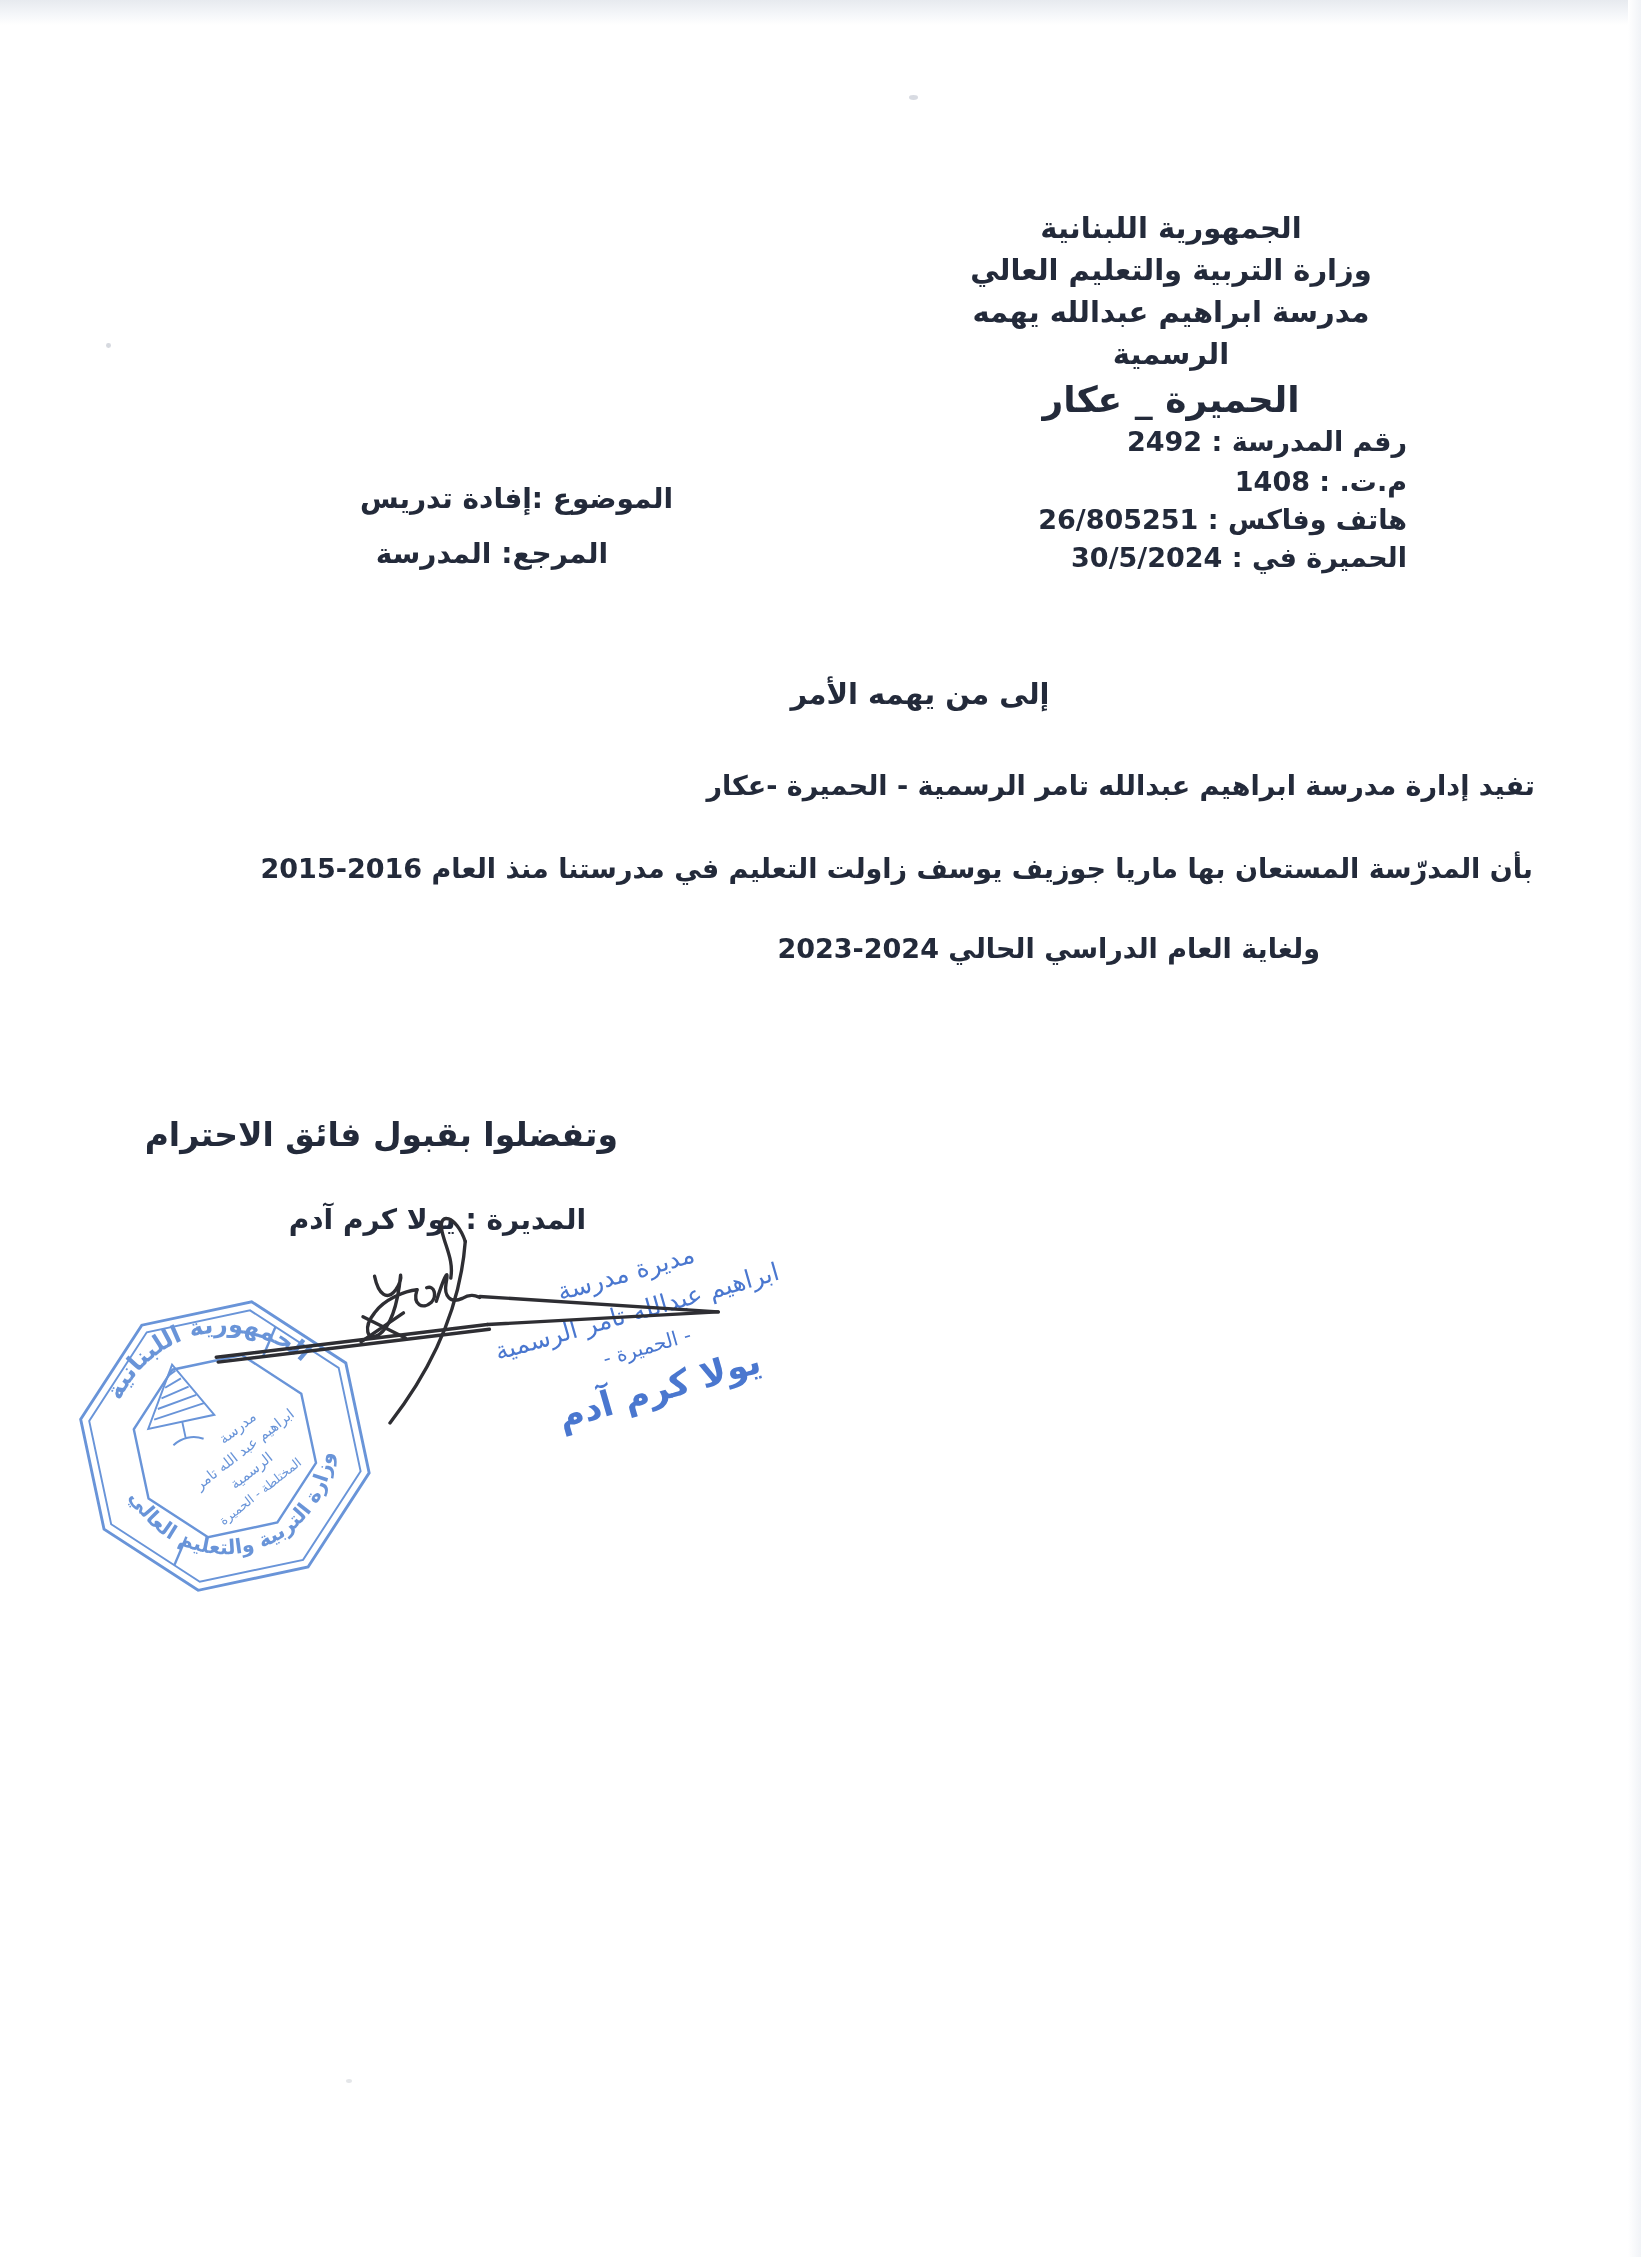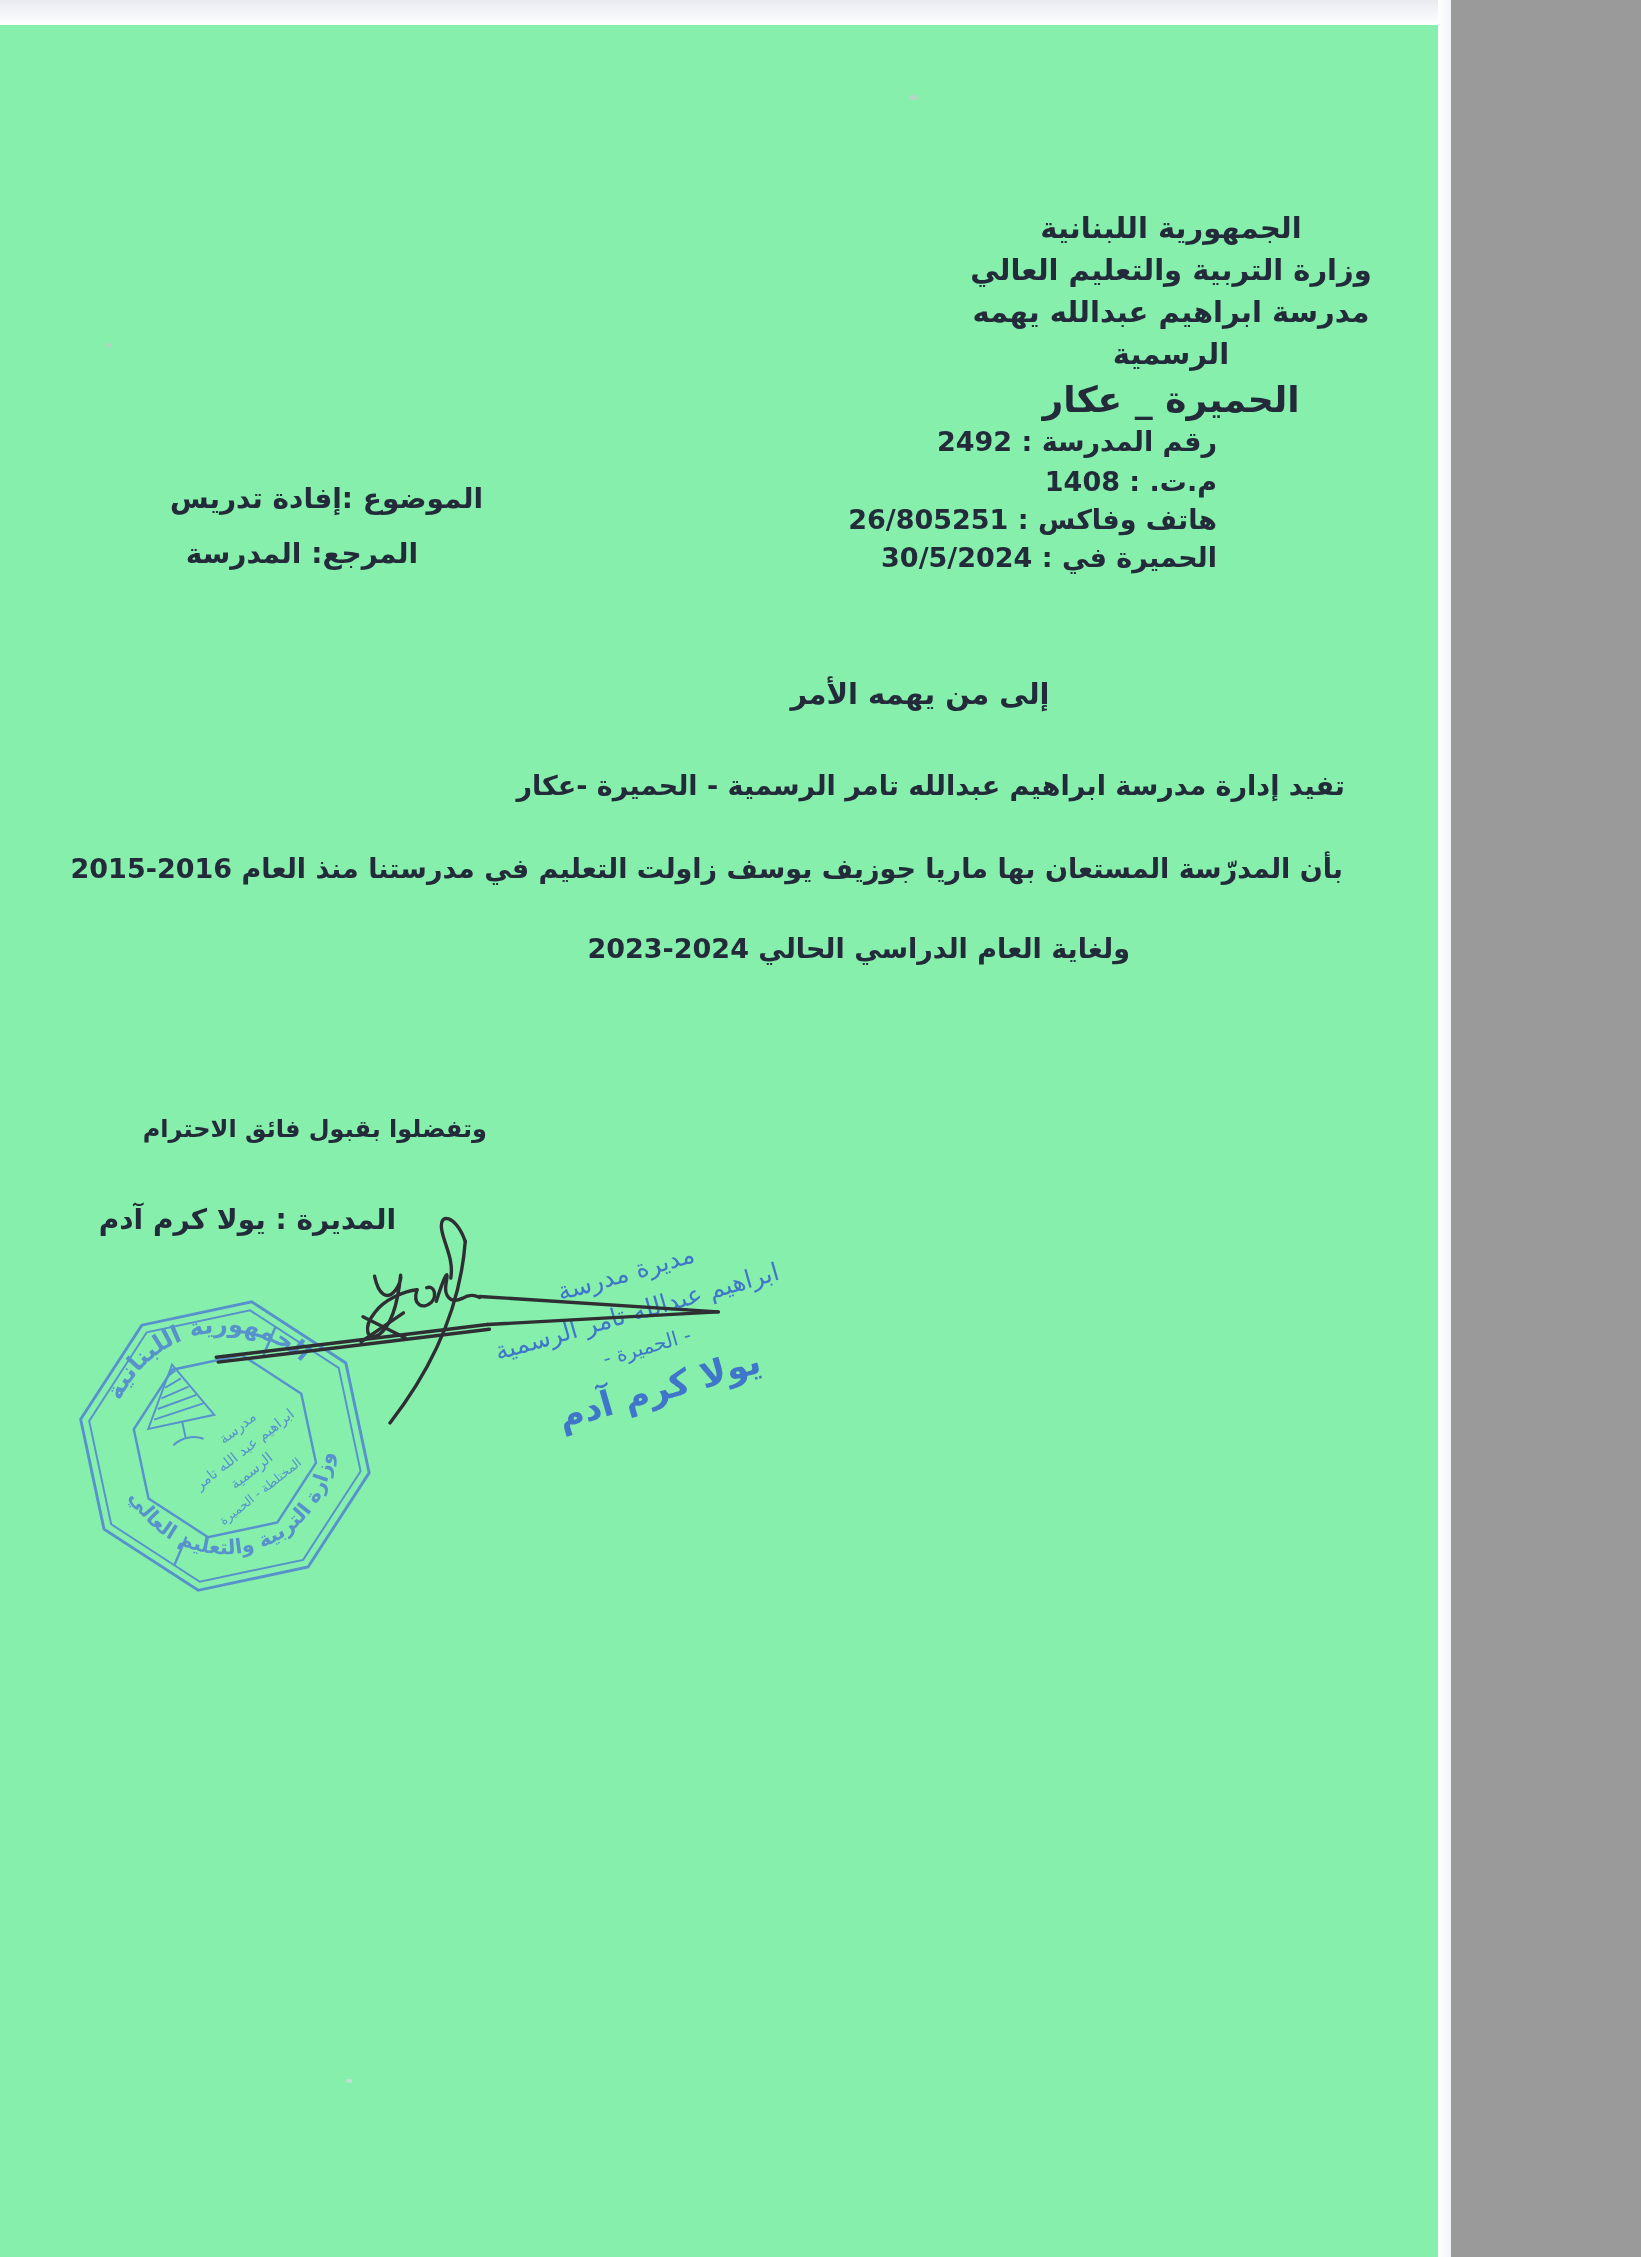--- a/index.html
+++ b/index.html
@@ -1,19 +1,19 @@
 <!DOCTYPE html>
 <html lang="ar"><head>
 <meta charset="utf-8">
 <style>
   html,body{margin:0;padding:0;background:#9a9a9a;}
   .page{
     position:relative;
-    width:1451px;height:2257px;
-    background:#86efac;
+    width:1641px;height:2257px;
+    background:#ffffff;
     overflow:hidden;
     font-family:"DejaVu Sans",sans-serif;
     color:#232a3a;
     direction:rtl;
     text-decoration:underline;
   }
   .scan-edge-top{
     position:absolute;top:0;left:0;width:100%;height:25px;
     background:linear-gradient(to bottom,#e7eaef 0%,#f4f6f9 55%,#ffffff 100%);
   }
@@ -66,21 +66,21 @@
 
   <div class="t" style="top:482px;right:968px;font-size:28px;">الموضوع :إفادة تدريس</div>
   <div class="t" style="top:537px;right:1033px;font-size:28px;">المرجع: المدرسة</div>
 
   <div class="t" style="top:656px;left:727px;width:386px;text-align:center;font-size:29px;margin-top:21px;">إلى من يهمه الأمر</div>
 
   <div class="t body-line" style="top:770px;right:106px;">تفيد إدارة مدرسة ابراهيم عبدالله تامر الرسمية - الحميرة -عكار</div>
   <div class="t body-line" style="top:853px;right:108px;">بأن المدرّسة المستعان بها ماريا جوزيف يوسف زاولت التعليم في مدرستنا منذ العام 2016-2015</div>
   <div class="t body-line" style="top:933px;right:321px;">ولغاية العام الدراسي الحالي 2024-2023</div>
 
-  <div class="t" style="top:1115px;right:964px;font-size:24px;">وتفضلوا بقبول فائق الاحترام</div>
+  <div class="t" style="top:1115px;right:1023px;font-size:33px;">وتفضلوا بقبول فائق الاحترام</div>
   <div class="t" style="top:1183px;right:1055px;font-size:28px;margin-top:20px;">المديرة : يولا كرم آدم</div>
 
   <div class="script-block">
     <div class="s1">مديرة مدرسة</div>
     <div class="s2">ابراهيم عبدالله تامر الرسمية</div>
     <div class="s3">- الحميرة -</div>
     <div class="s4">يولا كرم آدم</div>
   </div>
 
   <svg style="position:absolute;left:0;top:0;" width="1641" height="2257" viewBox="0 0 1700 2338">

